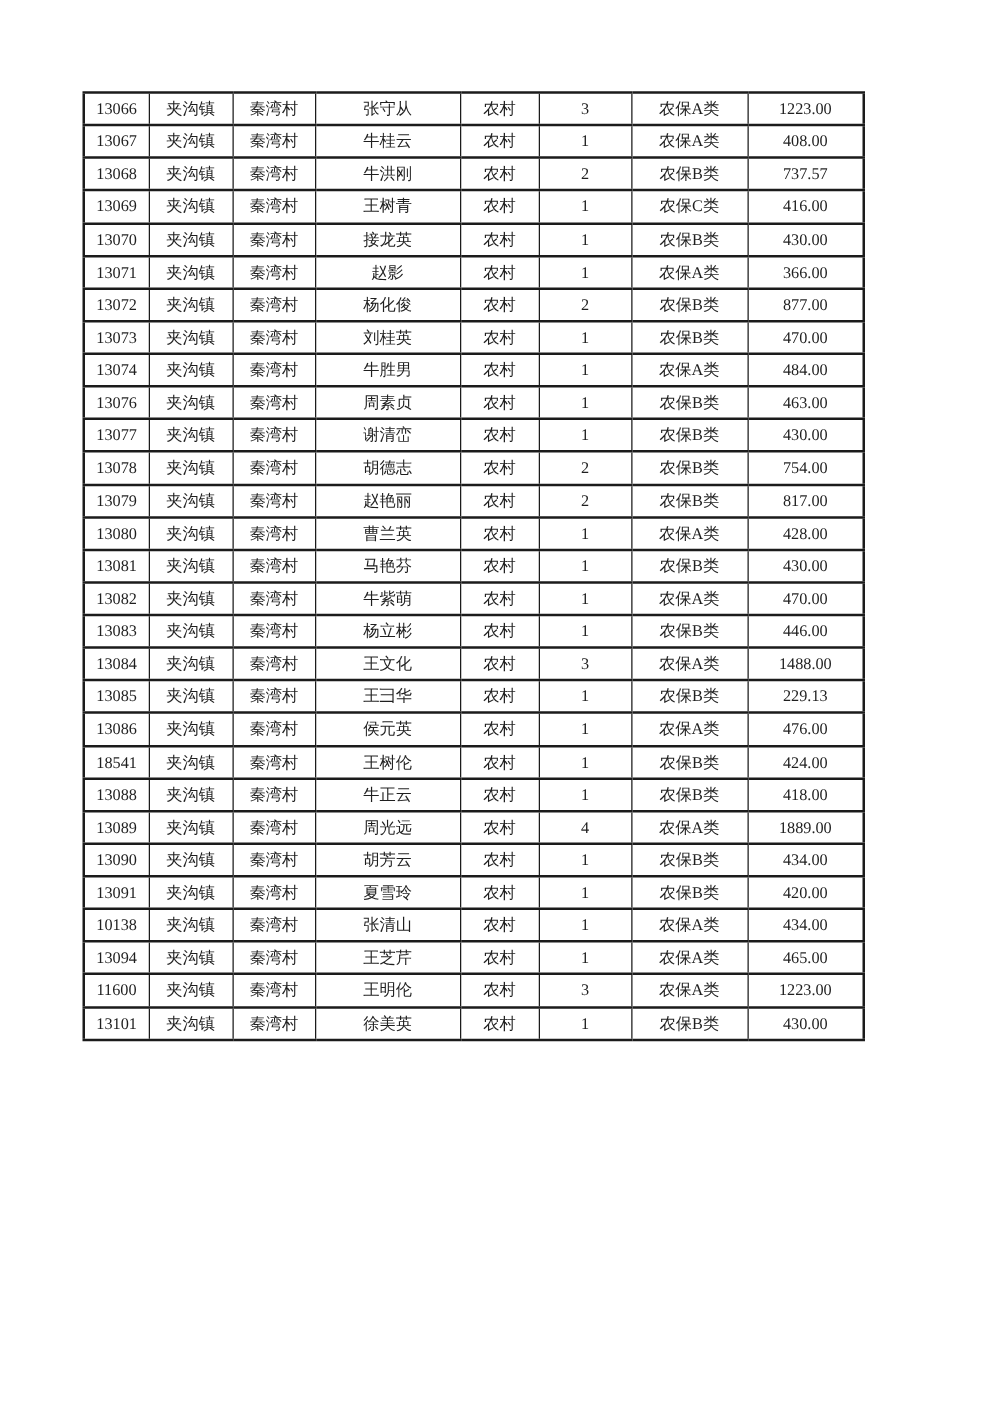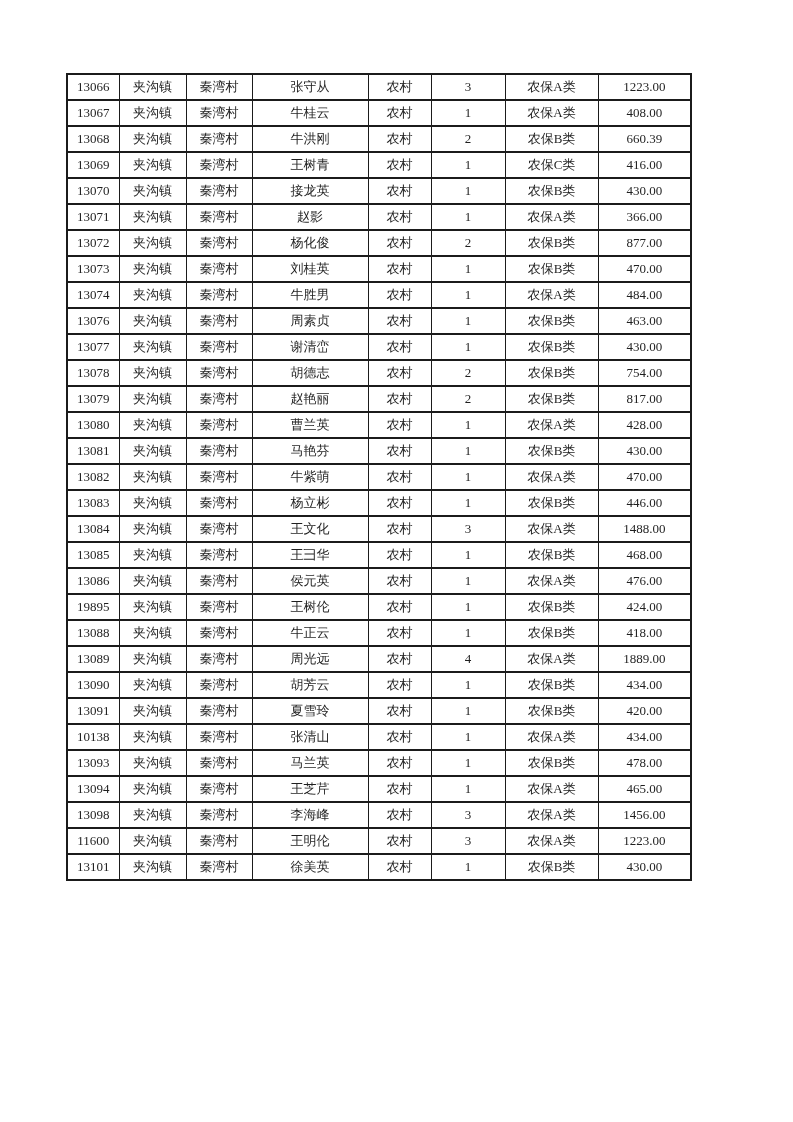--- a/index.html
+++ b/index.html
@@ -88,21 +88,21 @@
           <td>408.00</td>
         </tr>
         <tr>
           <td>13068</td>
           <td>夹沟镇</td>
           <td>秦湾村</td>
           <td>牛洪刚</td>
           <td>农村</td>
           <td>2</td>
           <td>农保B类</td>
-          <td>660.39</td>
+          <td>737.57</td>
         </tr>
         <tr>
           <td>13069</td>
           <td>夹沟镇</td>
           <td>秦湾村</td>
           <td>王树青</td>
           <td>农村</td>
           <td>1</td>
           <td>农保C类</td>
           <td>416.00</td>
@@ -248,34 +248,34 @@
           <td>1488.00</td>
         </tr>
         <tr>
           <td>13085</td>
           <td>夹沟镇</td>
           <td>秦湾村</td>
           <td>王彐华</td>
           <td>农村</td>
           <td>1</td>
           <td>农保B类</td>
-          <td>468.00</td>
+          <td>229.13</td>
         </tr>
         <tr>
           <td>13086</td>
           <td>夹沟镇</td>
           <td>秦湾村</td>
           <td>侯元英</td>
           <td>农村</td>
           <td>1</td>
           <td>农保A类</td>
           <td>476.00</td>
         </tr>
         <tr>
-          <td>19895</td>
+          <td>18541</td>
           <td>夹沟镇</td>
           <td>秦湾村</td>
           <td>王树伦</td>
           <td>农村</td>
           <td>1</td>
           <td>农保B类</td>
           <td>424.00</td>
         </tr>
         <tr>
           <td>13088</td>
@@ -321,48 +321,28 @@
           <td>10138</td>
           <td>夹沟镇</td>
           <td>秦湾村</td>
           <td>张清山</td>
           <td>农村</td>
           <td>1</td>
           <td>农保A类</td>
           <td>434.00</td>
         </tr>
         <tr>
-          <td>13093</td>
-          <td>夹沟镇</td>
-          <td>秦湾村</td>
-          <td>马兰英</td>
-          <td>农村</td>
-          <td>1</td>
-          <td>农保B类</td>
-          <td>478.00</td>
-        </tr>
-        <tr>
           <td>13094</td>
           <td>夹沟镇</td>
           <td>秦湾村</td>
           <td>王芝芹</td>
           <td>农村</td>
           <td>1</td>
           <td>农保A类</td>
           <td>465.00</td>
-        </tr>
-        <tr>
-          <td>13098</td>
-          <td>夹沟镇</td>
-          <td>秦湾村</td>
-          <td>李海峰</td>
-          <td>农村</td>
-          <td>3</td>
-          <td>农保A类</td>
-          <td>1456.00</td>
         </tr>
         <tr>
           <td>11600</td>
           <td>夹沟镇</td>
           <td>秦湾村</td>
           <td>王明伦</td>
           <td>农村</td>
           <td>3</td>
           <td>农保A类</td>
           <td>1223.00</td>

